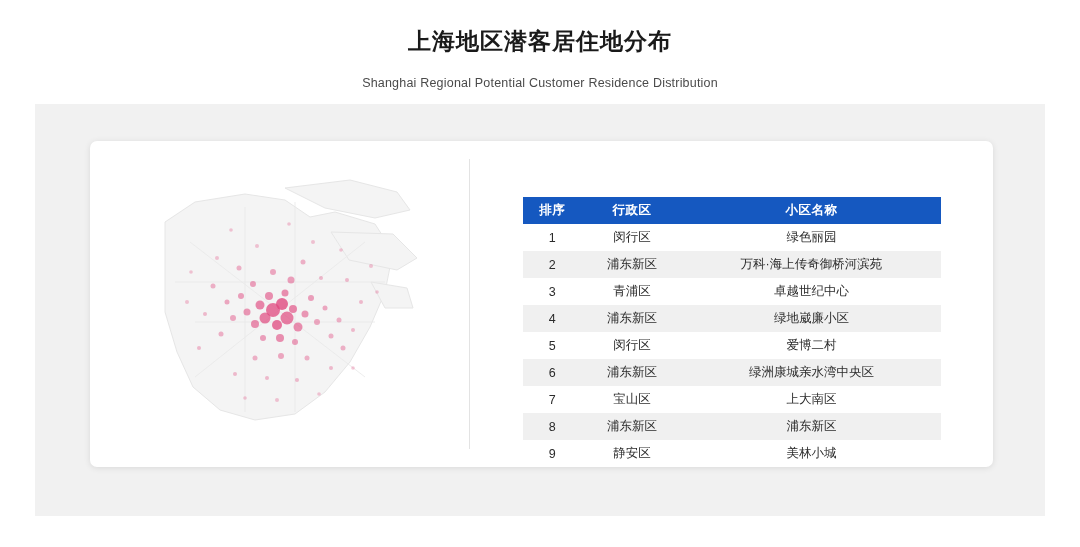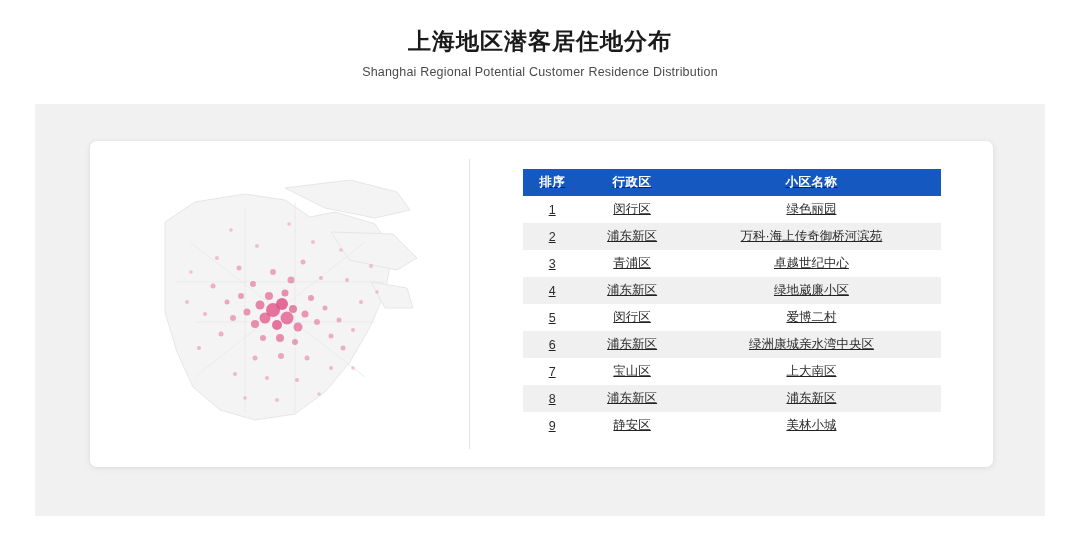--- a/index.html
+++ b/index.html
@@ -27,21 +27,21 @@
   .main-title {
     font-size: 23px;
     font-weight: bold;
     color: #1a1a1a;
     letter-spacing: 1px;
     margin: 0;
   }
   .sub-title {
     font-size: 12.5px;
     color: #4a4a4a;
-    margin-top: 8px;
+    margin-top: 19px;
     letter-spacing: 0.2px;
   }
   .gray-band {
     position: absolute;
     left: 35px;
     top: 104px;
     width: 1010px;
     height: 412px;
     background: #f1f1f1;
   }
@@ -77,23 +77,22 @@
     height: 285px;
     position: relative;
     overflow: hidden;
   }
   .map-canvas svg {
     display: block;
   }
   .table-pane {
     flex: 1;
     display: flex;
-    align-items: center;
+    align-items: flex-end;
     justify-content: center;
-    text-decoration: underline;
   }
   table.rank-table {
     border-collapse: collapse;
     width: 418px;
     font-size: 12.5px;
   }
   table.rank-table thead th {
     background: #1558c0;
     color: #ffffff;
     font-weight: bold;

